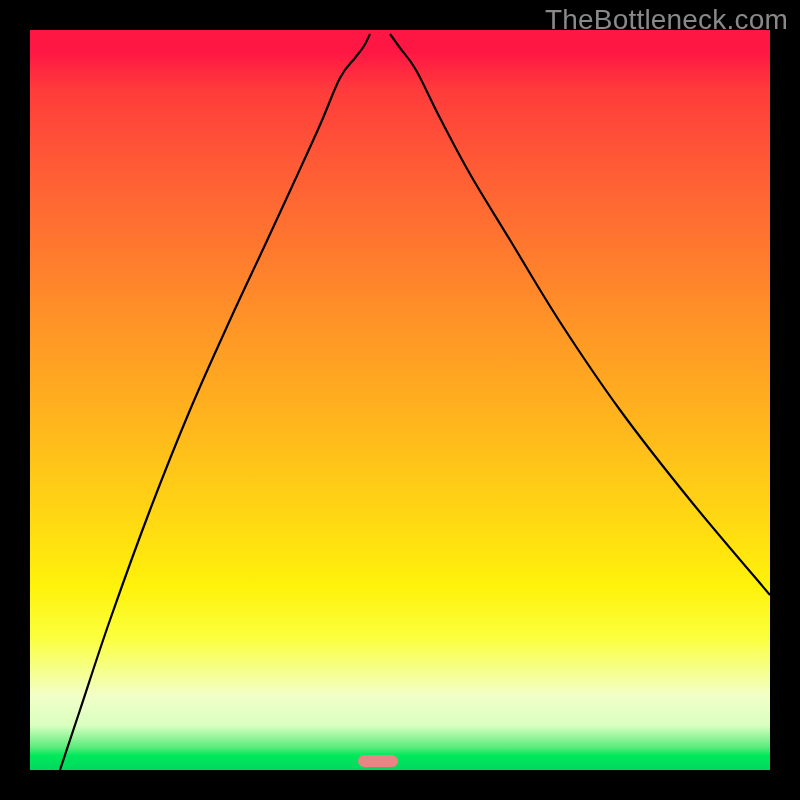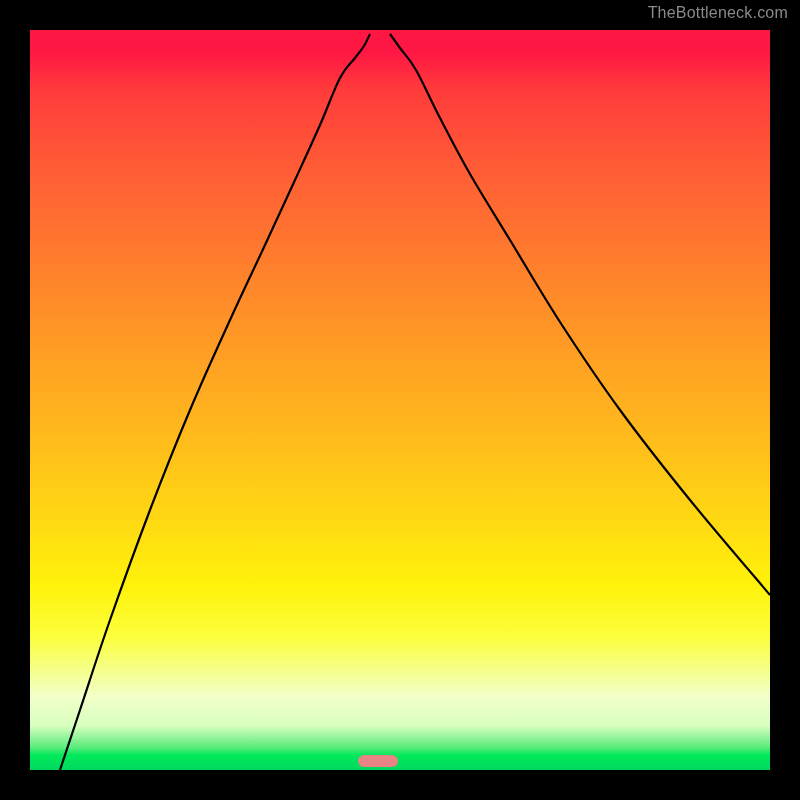--- a/index.html
+++ b/index.html
@@ -61,21 +61,21 @@
     height: 12px;
     background: #e88483;
     border-radius: 6px;
     bottom: 3px;
   }
   .watermark {
     position: absolute;
     top: 4px;
     right: 12px;
     color: #898989;
-    font-size: 16px;
+    font-size: 28px;
     font-weight: 500;
     letter-spacing: 0.2px;
   }
 </style>
 </head>
 <body>
 
 <div class="frame">
   <div class="watermark">TheBottleneck.com</div>
 

